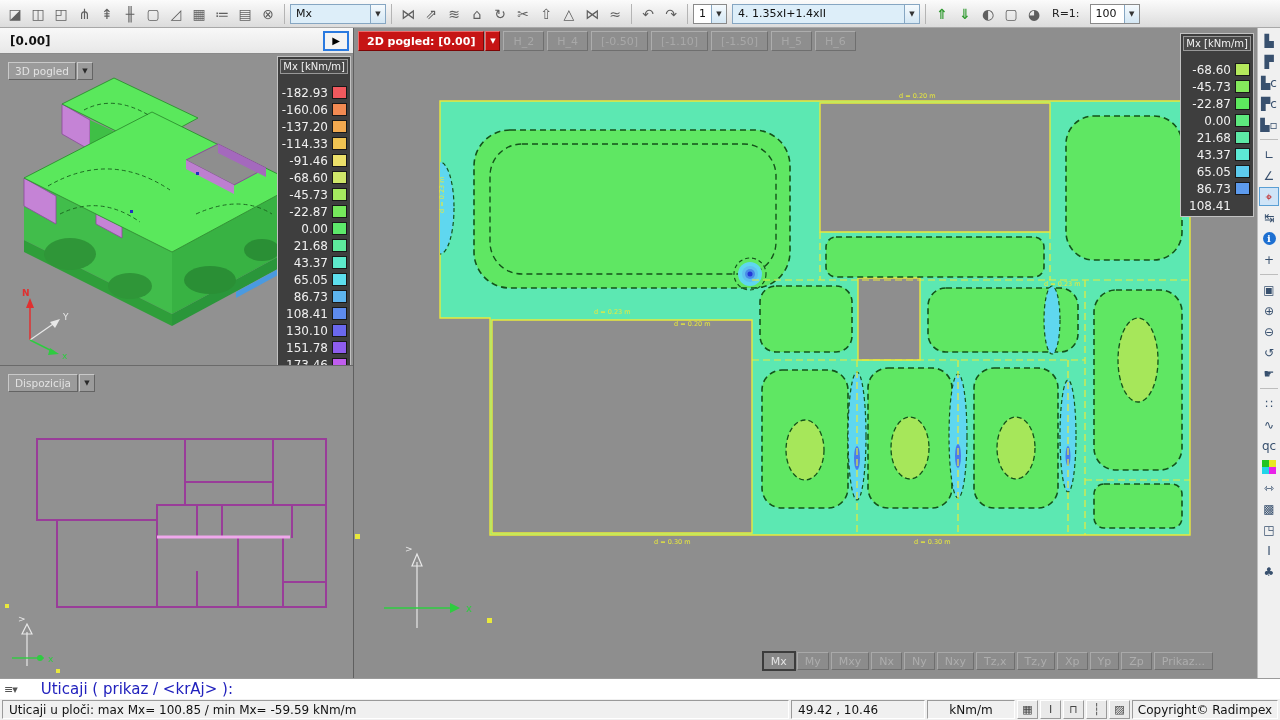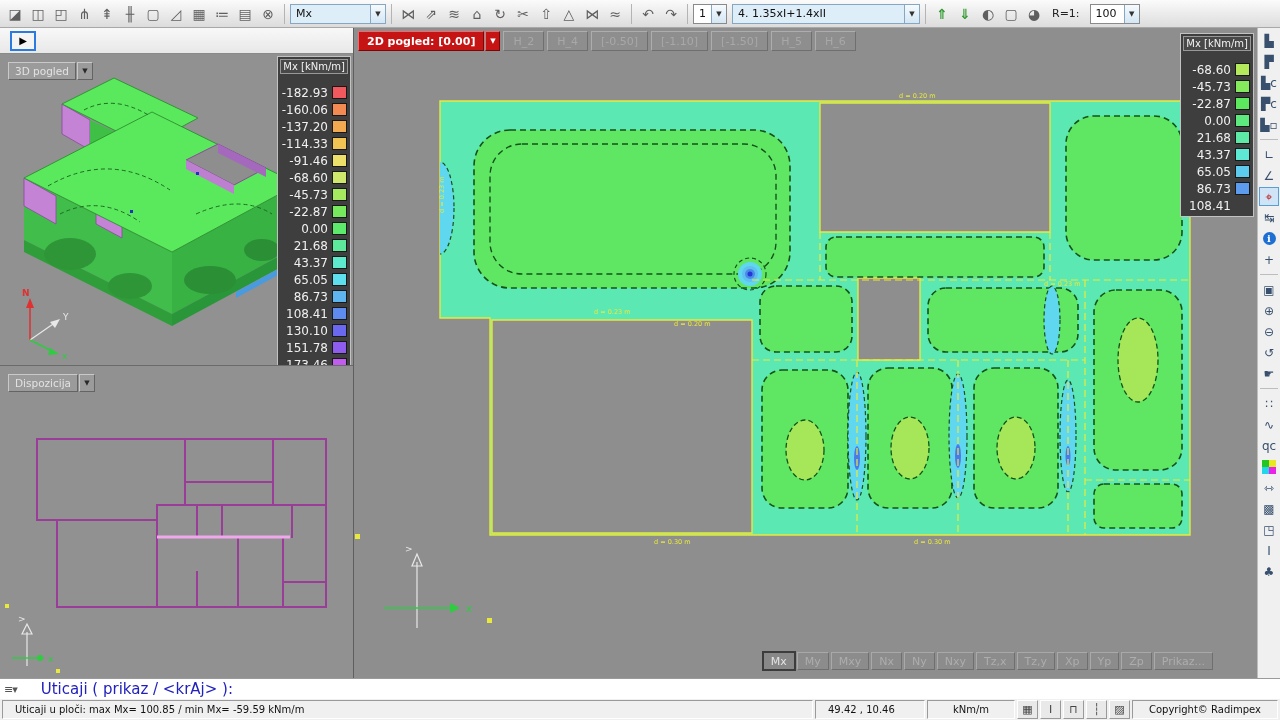--- a/index.html
+++ b/index.html
@@ -77,23 +77,23 @@
   .palette i:nth-child(1){background:#22c522;} .palette i:nth-child(2){background:#e8e822;}
   .palette i:nth-child(3){background:#22d5e8;} .palette i:nth-child(4){background:#e822e8;}
 
   
   .cmdline { height:21px; background:#ffffff; border-top:1px solid #9a9a9a; display:flex; align-items:center;
              padding-left:4px; flex:0 0 auto; }
   .cmd-icon { color:#555; font-size:11px; margin-right:8px; letter-spacing:-1px; }
   .cmd-text { color:#2121bd; font-size:15px;margin-left:16px; }
   .statusbar { height:21px; background:#f0f0f0; display:flex; align-items:stretch; gap:2px; padding:1px 2px; flex:0 0 auto; }
   .seg { border:1px solid; border-color:#9a9a9a #ffffff #ffffff #9a9a9a; display:flex; align-items:center;
-         padding:0 12px; font-size:10px; color:#111; white-space:nowrap; }
+         padding:0 6px; font-size:12px; color:#111; white-space:nowrap; }
   .seg.grow { flex:1 1 auto; }
-  .seg.coords { width:110px; }
+  .seg.coords { width:134px; }
   .seg.units { width:88px; justify-content:center; }
   .sbtn { width:21px; border:1px solid; border-color:#ffffff #9a9a9a #9a9a9a #ffffff; background:#e9e9e9;
           display:flex; align-items:center; justify-content:center; font-size:11px; color:#444; cursor:default; }
   .seg.copy { width:146px; justify-content:center; }
 
   .dimtext { font-size:6.5px; fill:#e9e93c; }
 </style>
 </head>
 <body>
 
@@ -156,20 +156,21 @@
     <div class="combo white" style="width:50px;">
       <div class="val" style="flex:1;">100</div>
       <div class="arr">▼</div>
     </div>
   </div>
 
   <div class="content">
 
     <div class="leftpanel">
       <div class="lp-header">
+        <div class="lp-title">[0.00]</div>
         <div class="lp-arrow-btn">▶</div>
       </div>
 
       <div class="subview">
         <div class="view-btn">
           <div class="cap">3D pogled</div>
           <div class="drop">▼</div>
         </div>
         <svg width="354" height="312" viewBox="0 0 354 312">
 

